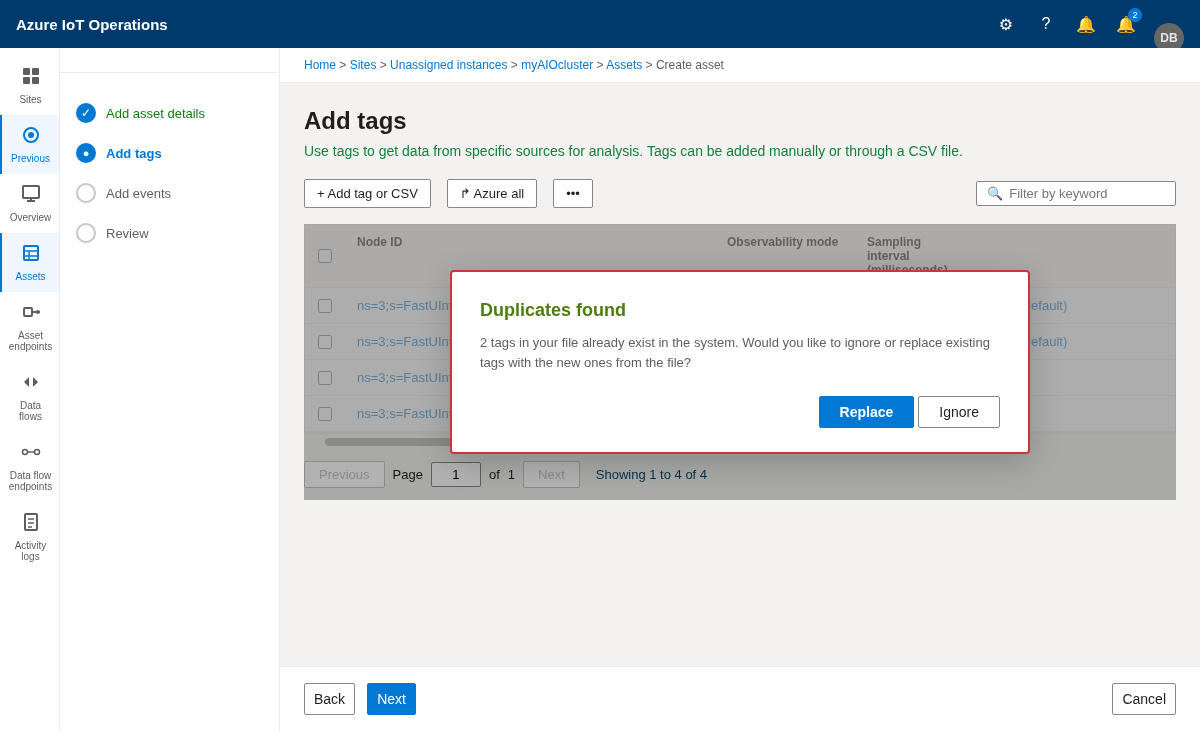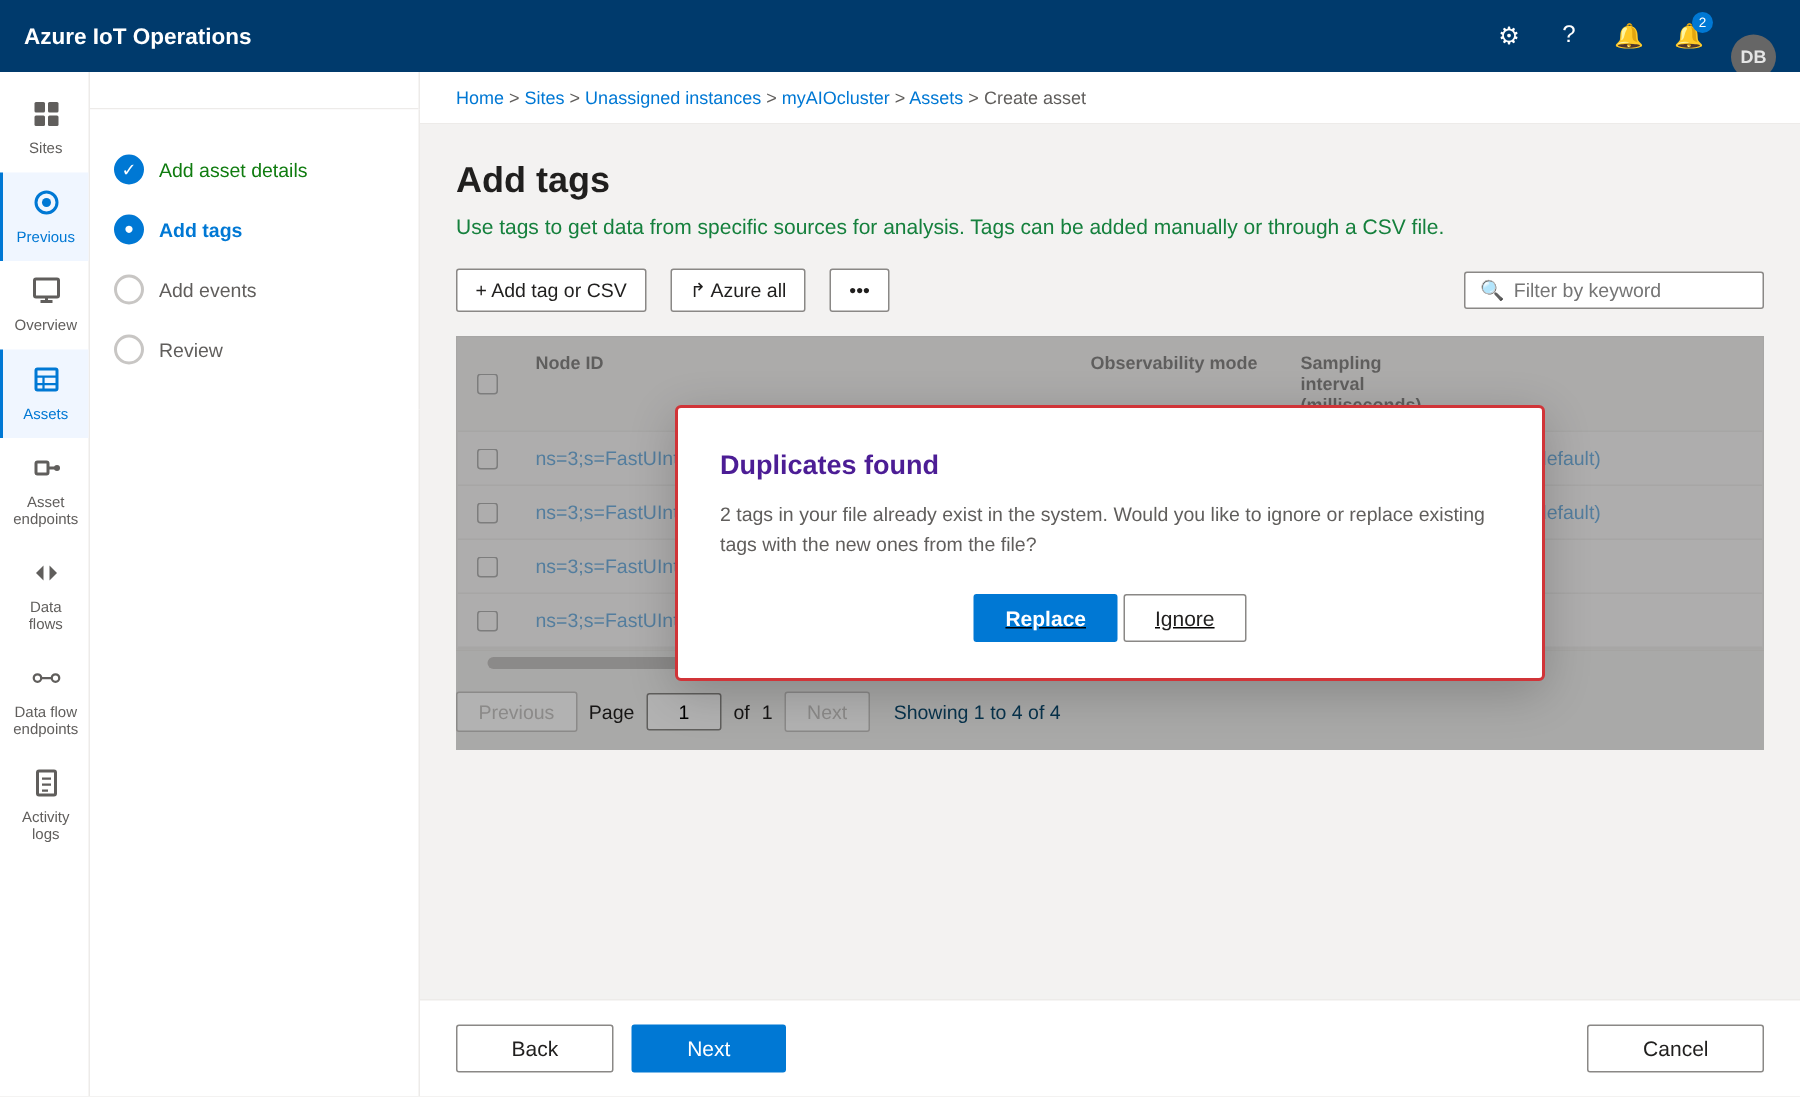--- a/index.html
+++ b/index.html
@@ -67,33 +67,33 @@
     .page-btn { padding: 5px 14px; border: 1px solid #8a8886; background: white; border-radius: 2px; cursor: pointer; font-size: 13px; color: #201f1e; }
     .page-btn:disabled { color: #c8c6c4; border-color: #c8c6c4; cursor: not-allowed; }
     .page-input { width: 50px; padding: 4px 8px; border: 1px solid #8a8886; border-radius: 2px; text-align: center; font-size: 13px; }
 
     
     .scroll-track { height: 16px; background: #f3f2f1; border-top: 1px solid #edebe9; display: flex; align-items: center; padding: 0 4px; }
     .scroll-thumb { height: 8px; background: #c8c6c4; border-radius: 4px; width: 70%; margin-left: 2%; cursor: pointer; }
 
     
     .footer { background: #fff; border-top: 1px solid #edebe9; padding: 16px 24px; display: flex; align-items: center; gap: 12px; flex-shrink: 0; }
-    .footer-btn { padding: 7px 36px; border-radius: 2px; font-size: 14px; cursor: pointer; }
+    .footer-btn { padding: 7px 9px; border-radius: 2px; font-size: 14px; cursor: pointer; }
     .footer-btn.back { background: white; border: 1px solid #8a8886; color: #201f1e; }
     .footer-btn.next { background: #0078d4; border: 1px solid #0078d4; color: white; }
     .footer-btn.cancel { background: white; border: 1px solid #8a8886; color: #201f1e; margin-left: auto; }
 
     
     .overlay { position: absolute; top: 0; left: 0; right: 0; bottom: 0; background: rgba(0,0,0,0.3); display: flex; align-items: center; justify-content: center; z-index: 100; }
 
     
     .dialog { background: white; border-radius: 4px; width: 580px; padding: 28px 28px 24px; box-shadow: 0 8px 32px rgba(0,0,0,0.2); border: 2px solid #d13438; }
-    .dialog-title { font-size: 18px; font-weight: 600; color: #4c1d95; margin-bottom: 12px; }
+    .dialog-title { font-size: 18px; font-weight: 600; color: #4d7c0f; margin-bottom: 12px; }
     .dialog-message { font-size: 13px; color: #605e5c; margin-bottom: 24px; line-height: 1.5; }
-    .dialog-actions { display: flex; justify-content: center; gap: 4px; text-decoration: underline; }
+    .dialog-actions { display: flex; justify-content: flex-end; gap: 4px; }
     .dialog-btn { padding: 7px 20px; border-radius: 2px; font-size: 14px; cursor: pointer; }
     .dialog-btn.replace { background: #0078d4; border: 1px solid #0078d4; color: white; font-weight: 600; }
     .dialog-btn.ignore { background: white; border: 1px solid #8a8886; color: #201f1e; }
 
     
     .table-dimmed { opacity: 0.5; pointer-events: none; }
   </style>
 </head>
 <body>
 

